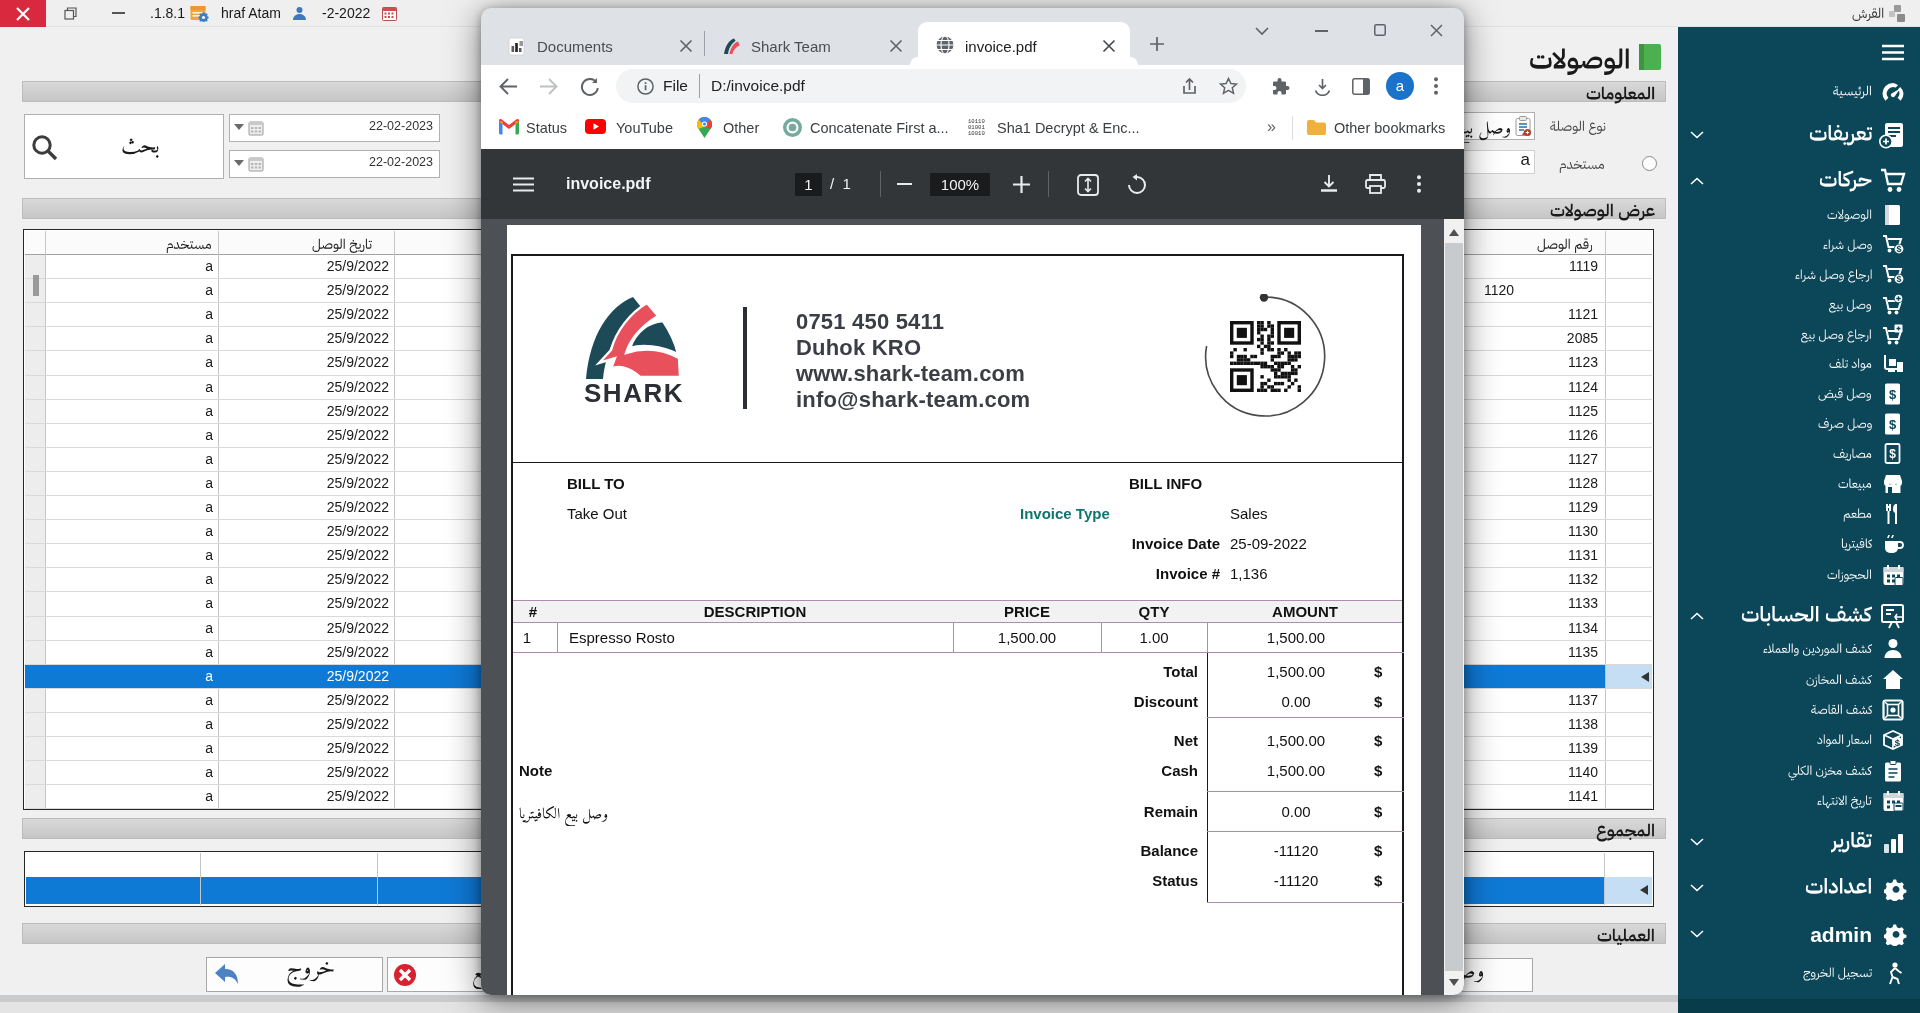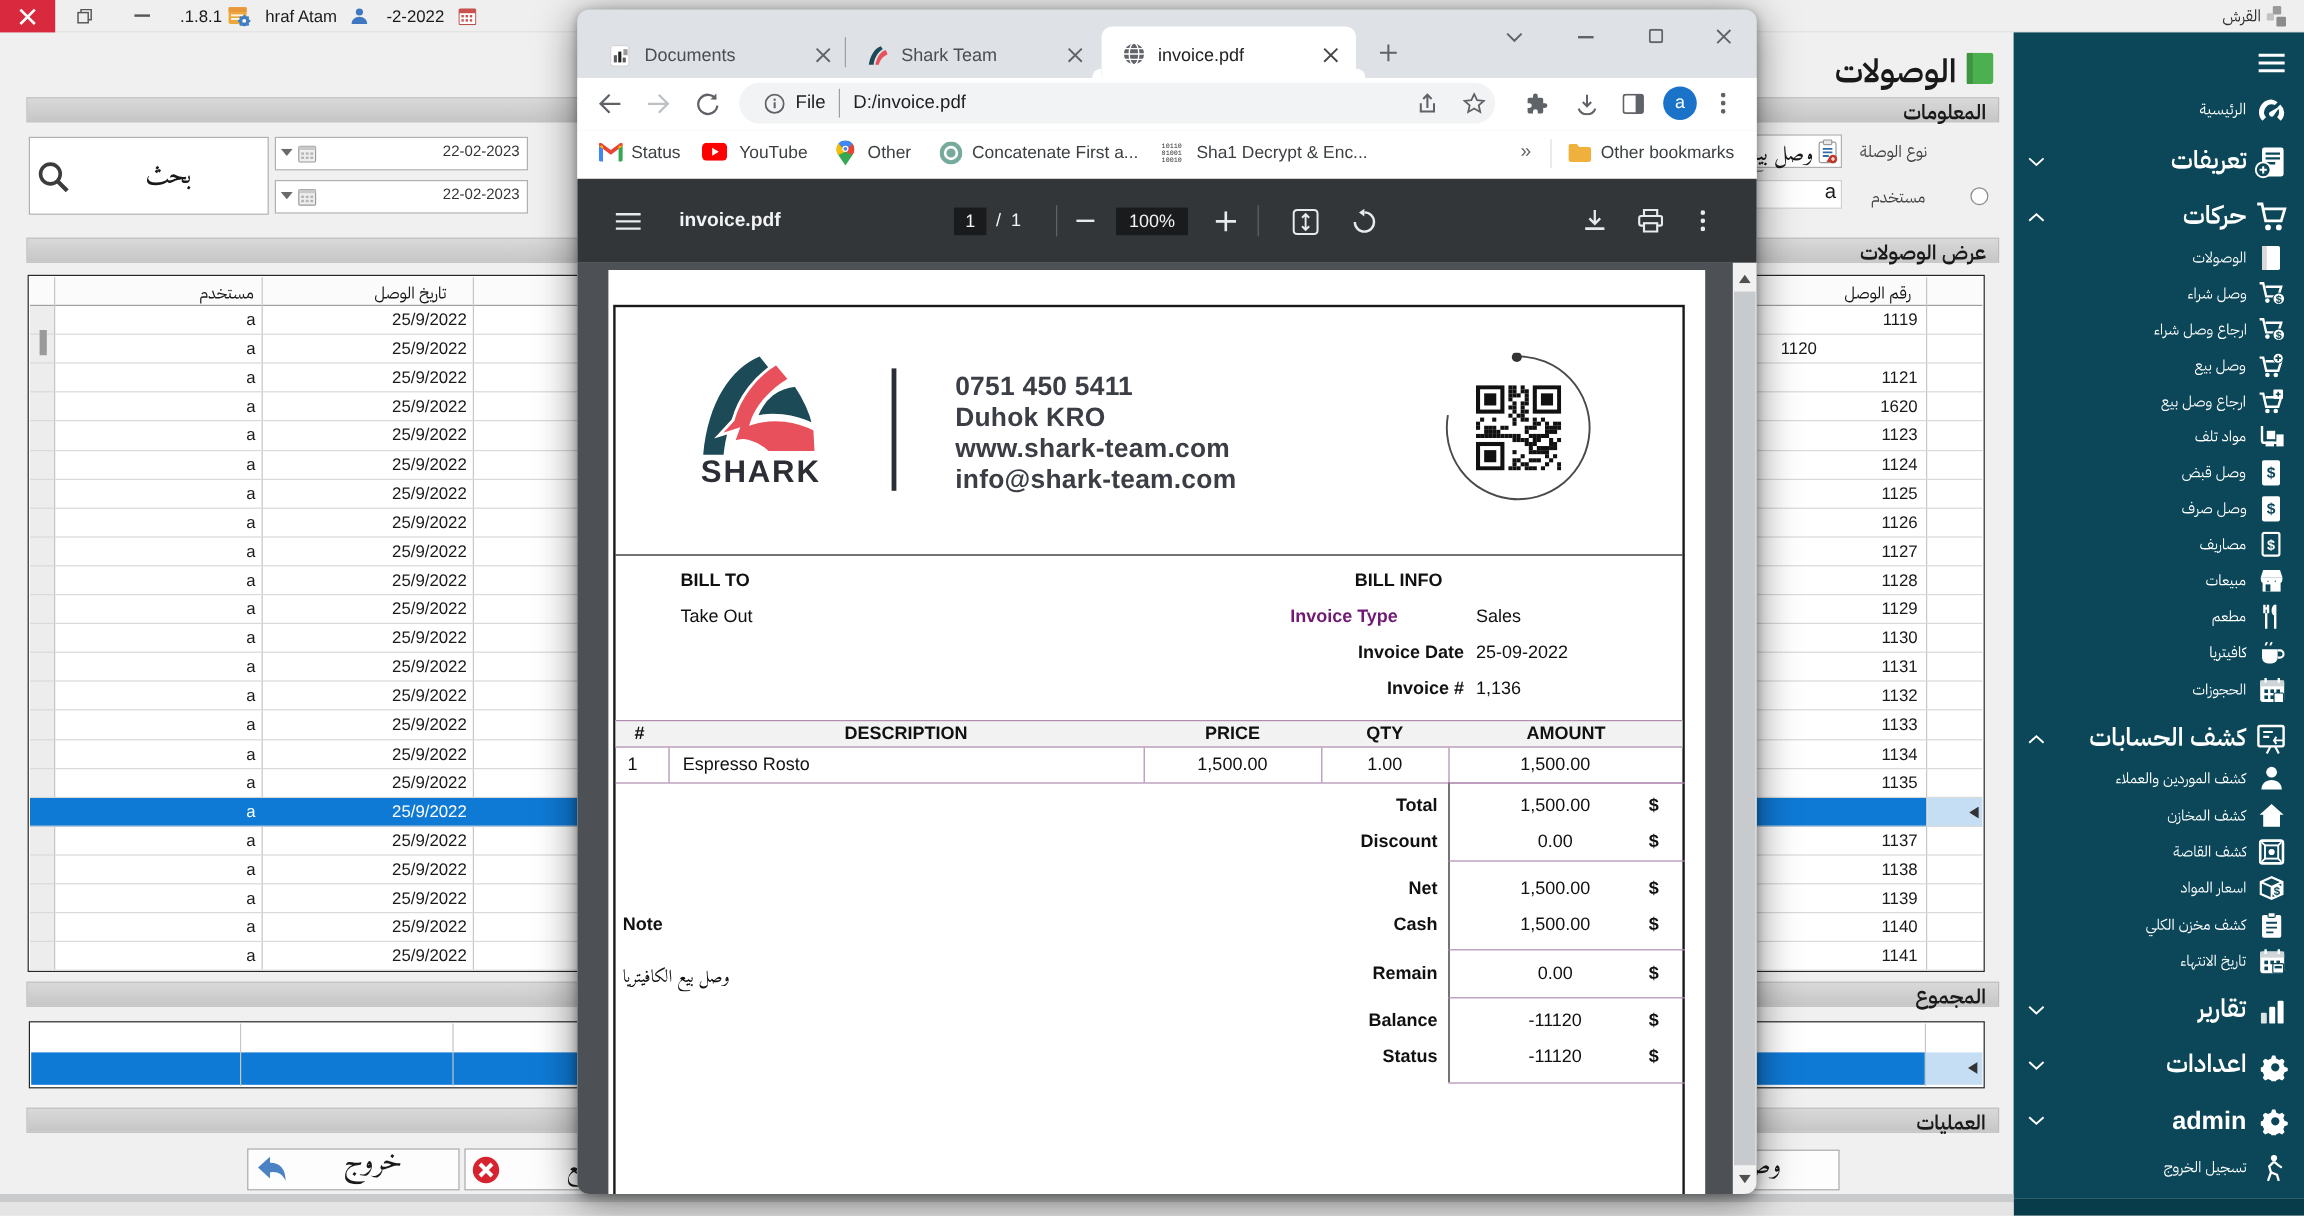--- a/index.html
+++ b/index.html
@@ -505,21 +505,21 @@
 <div class="cell" style="left:45px;top:282.1px;width:168px;text-align:right;font-size:14px;color:#1a1a1a">a</div>
 <div class="cell" style="left:218px;top:282.1px;width:171px;text-align:right;font-size:14px;color:#1a1a1a">25/9/2022</div>
 <div class="cell" style="left:1400px;top:282.1px;width:198px;text-align:center;font-size:14px;color:#1a1a1a">1120</div>
 <div class="ab" style="left:25px;top:326.3px;width:1627px;height:1px;background:#d9d9d9"></div>
 <div class="cell" style="left:45px;top:306.2px;width:168px;text-align:right;font-size:14px;color:#1a1a1a">a</div>
 <div class="cell" style="left:218px;top:306.2px;width:171px;text-align:right;font-size:14px;color:#1a1a1a">25/9/2022</div>
 <div class="cell" style="left:1400px;top:306.2px;width:198px;text-align:right;font-size:14px;color:#1a1a1a">1121</div>
 <div class="ab" style="left:25px;top:350.4px;width:1627px;height:1px;background:#d9d9d9"></div>
 <div class="cell" style="left:45px;top:330.3px;width:168px;text-align:right;font-size:14px;color:#1a1a1a">a</div>
 <div class="cell" style="left:218px;top:330.3px;width:171px;text-align:right;font-size:14px;color:#1a1a1a">25/9/2022</div>
-<div class="cell" style="left:1400px;top:330.3px;width:198px;text-align:right;font-size:14px;color:#1a1a1a">1620</div>
+<div class="cell" style="left:1400px;top:330.3px;width:198px;text-align:right;font-size:14px;color:#1a1a1a">2085</div>
 <div class="ab" style="left:25px;top:374.5px;width:1627px;height:1px;background:#d9d9d9"></div>
 <div class="cell" style="left:45px;top:354.4px;width:168px;text-align:right;font-size:14px;color:#1a1a1a">a</div>
 <div class="cell" style="left:218px;top:354.4px;width:171px;text-align:right;font-size:14px;color:#1a1a1a">25/9/2022</div>
 <div class="cell" style="left:1400px;top:354.4px;width:198px;text-align:right;font-size:14px;color:#1a1a1a">1123</div>
 <div class="ab" style="left:25px;top:398.6px;width:1627px;height:1px;background:#d9d9d9"></div>
 <div class="cell" style="left:45px;top:378.5px;width:168px;text-align:right;font-size:14px;color:#1a1a1a">a</div>
 <div class="cell" style="left:218px;top:378.5px;width:171px;text-align:right;font-size:14px;color:#1a1a1a">25/9/2022</div>
 <div class="cell" style="left:1400px;top:378.5px;width:198px;text-align:right;font-size:14px;color:#1a1a1a">1124</div>
 <div class="ab" style="left:25px;top:422.7px;width:1627px;height:1px;background:#d9d9d9"></div>
 <div class="cell" style="left:45px;top:402.6px;width:168px;text-align:right;font-size:14px;color:#1a1a1a">a</div>
@@ -984,21 +984,21 @@
       <rect x="54.1" y="67.6" width="3.4" height="3.4" fill="#111"></rect>
       <rect x="67.6" y="67.6" width="3.4" height="3.4" fill="#111"></rect>
     </svg>
     <svg class="ab" style="left:722px;top:286px" width="125" height="125" viewBox="0 0 125 125">
 <path d="M62 3 A59.5 59.5 0 1 1 3.6 52" fill="none" stroke="#4a4a4a" stroke-width="1.6"></path>
 <circle cx="61" cy="3.5" r="4.2" fill="#333"></circle>
     </svg>
     <div class="ab" style="left:86px;top:467px;font-size:15px;font-weight:bold;color:#111">BILL TO</div>
     <div class="ab" style="left:86px;top:497px;font-size:15px;color:#111">Take Out</div>
     <div class="ab" style="left:648px;top:467px;font-size:15px;font-weight:bold;color:#111">BILL INFO</div>
-    <div class="ab" style="left:539px;top:497px;width:200px;text-align:center;font-size:15px;font-weight:bold;color:#701a75">Invoice Type</div>
+    <div class="ab" style="left:539px;top:497px;width:200px;text-align:left;font-size:15px;font-weight:bold;color:#0f766e">Invoice Type</div>
     <div class="ab" style="left:749px;top:497px;font-size:15px;color:#111">Sales</div>
     <div class="ab" style="left:539px;top:527px;width:200px;text-align:right;font-size:15px;font-weight:bold;color:#111">Invoice Date</div>
     <div class="ab" style="left:749px;top:527px;font-size:15px;color:#111">25-09-2022</div>
     <div class="ab" style="left:539px;top:557px;width:200px;text-align:right;font-size:15px;font-weight:bold;color:#111">Invoice #</div>
     <div class="ab" style="left:749px;top:557px;font-size:15px;color:#111">1,136</div>
     <div class="ab" style="left:32px;top:592px;width:889px;height:23px;background:#f2f2f2;border-top:1px solid #b08cb0;border-bottom:1px solid #b08cb0"></div>
     <div class="ab" style="left:-28px;top:595px;width:160px;text-align:center;font-size:15px;font-weight:bold;color:#111">#</div>
     <div class="ab" style="left:194px;top:595px;width:160px;text-align:center;font-size:15px;font-weight:bold;color:#111">DESCRIPTION</div>
     <div class="ab" style="left:466px;top:595px;width:160px;text-align:center;font-size:15px;font-weight:bold;color:#111">PRICE</div>
     <div class="ab" style="left:593px;top:595px;width:160px;text-align:center;font-size:15px;font-weight:bold;color:#111">QTY</div>

